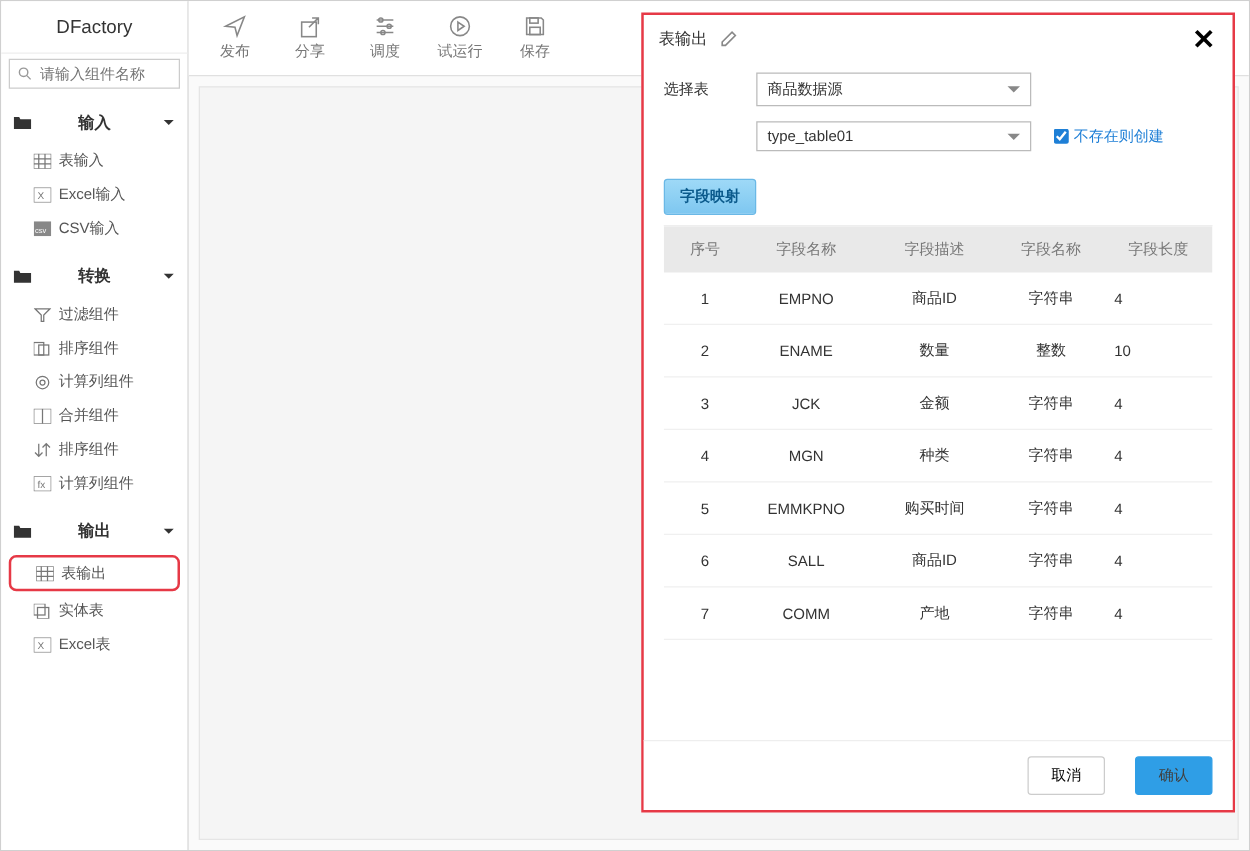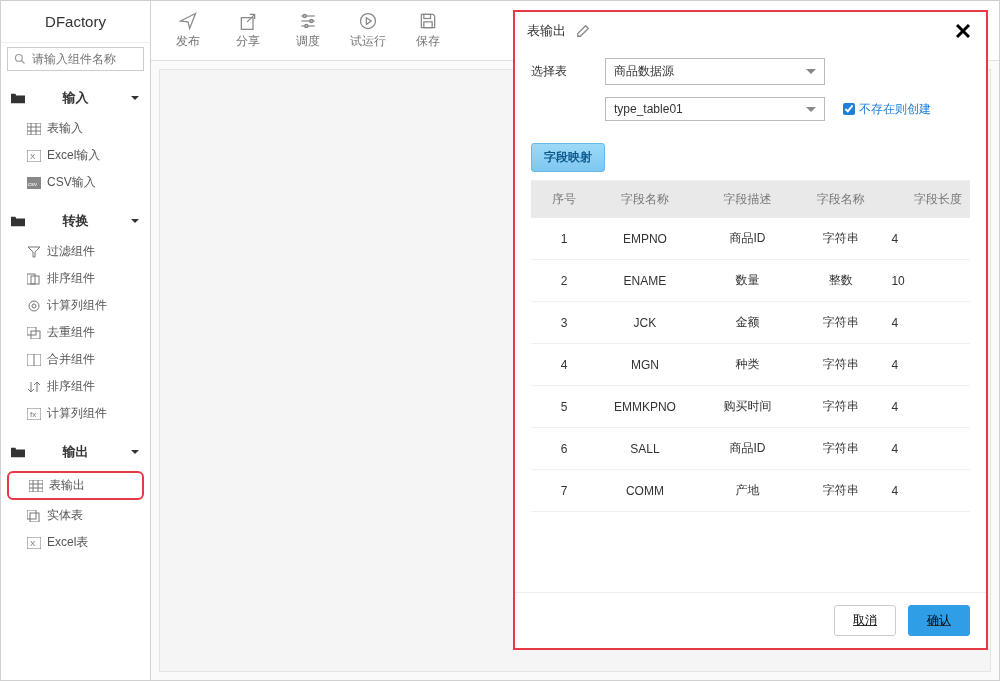--- a/index.html
+++ b/index.html
@@ -235,42 +235,41 @@
       display: grid;
       grid-template-columns: 50px 1.2fr 1fr 1fr 0.8fr;
       padding: 12px 8px;
       border-bottom: 1px solid #f0f0f0;
       text-align: center;
       font-size: 12px;
       color: #333;
       align-items: center;
     }
     .trow > div:last-child { text-align: left; padding-left: 4px; }
-    .thead > div:last-child { text-align: right; padding-left: 4px; font-family: Liberation Serif, serif; }
+    .thead > div:last-child { text-align: center; padding-left: 4px; font-family: Liberation Serif, serif; }
     .dialog-footer {
       display: flex;
       justify-content: flex-end;
-      gap: 12px;
+      gap: 24px;
       padding: 12px 16px;
       border-top: 1px solid #eee;
       background: #fff;
-      text-decoration: underline;
     }
     .btn {
       padding: 6px 18px;
       border-radius: 3px;
       font-size: 12px;
       cursor: pointer;
       border: 1px solid #ccc;
       background: #fff;
     }
     .btn-primary {
       background: #2f9ee6;
       border-color: #2f9ee6;
-      color: #000000;
+      color: #404040;
     }
   </style>
 </head>
 <body>
 
 <div class="container">
 
   <div class="sidebar">
     <div class="sidebar-header">DFactory</div>
     <div class="search-box">
@@ -356,29 +355,20 @@
           <span>排序组件</span>
         </div>
         <div class="nav-item">
           <span class="i">
               <svg viewBox="0 0 14 12" width="14" height="12">
                 <circle cx="7" cy="6" r="5" fill="none" stroke="#777"></circle>
                 <circle cx="7" cy="6" r="2" fill="none" stroke="#777"></circle>
               </svg>
             </span>
           <span>计算列组件</span>
-        </div>
-        <div class="nav-item">
-          <span class="i">
-              <svg viewBox="0 0 14 12" width="14" height="12">
-                <rect x="0" y="0" width="9" height="8" fill="none" stroke="#777"></rect>
-                <rect x="4" y="4" width="9" height="8" fill="none" stroke="#777"></rect>
-              </svg>
-            </span>
-          <span>去重组件</span>
         </div>
         <div class="nav-item">
           <span class="i">
               <svg viewBox="0 0 14 12" width="14" height="12">
                 <rect x="0" y="0" width="14" height="12" fill="none" stroke="#777"></rect>
                 <line x1="7" y1="0" x2="7" y2="12" stroke="#777"></line>
               </svg>
             </span>
           <span>合并组件</span>
         </div>

